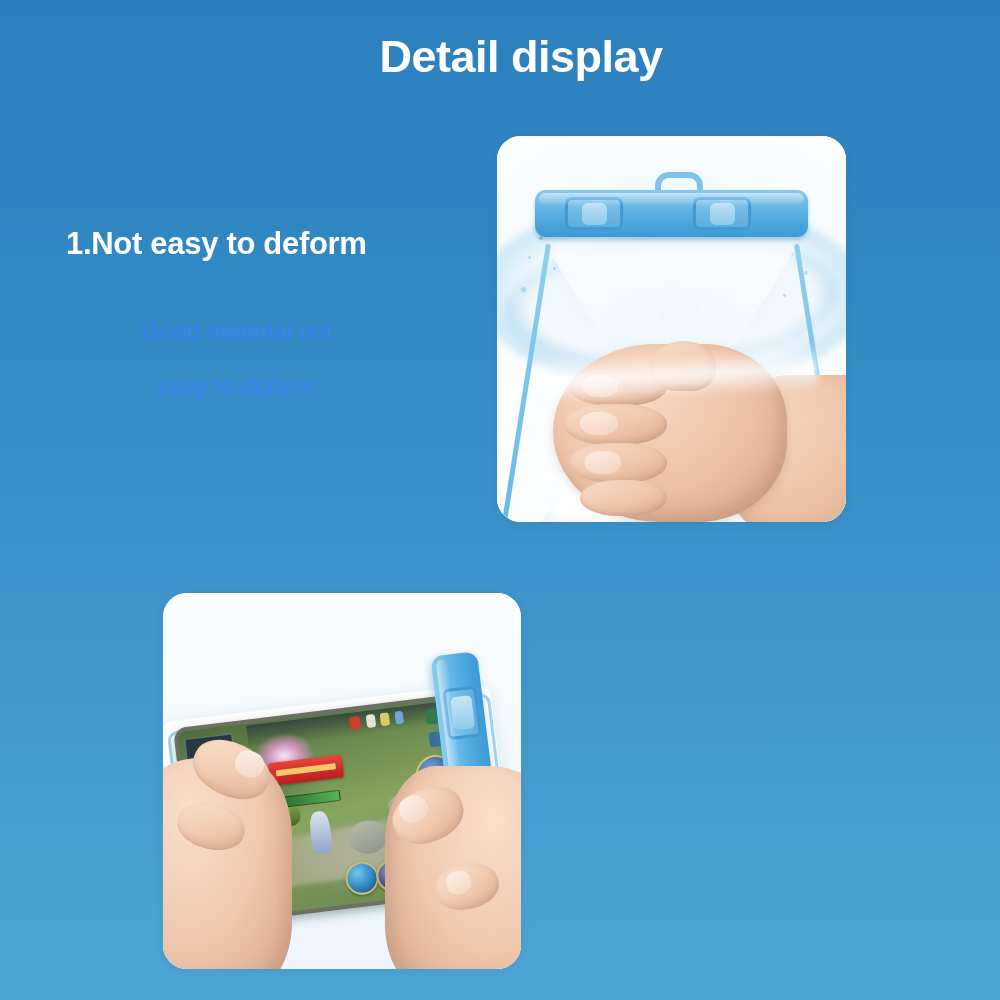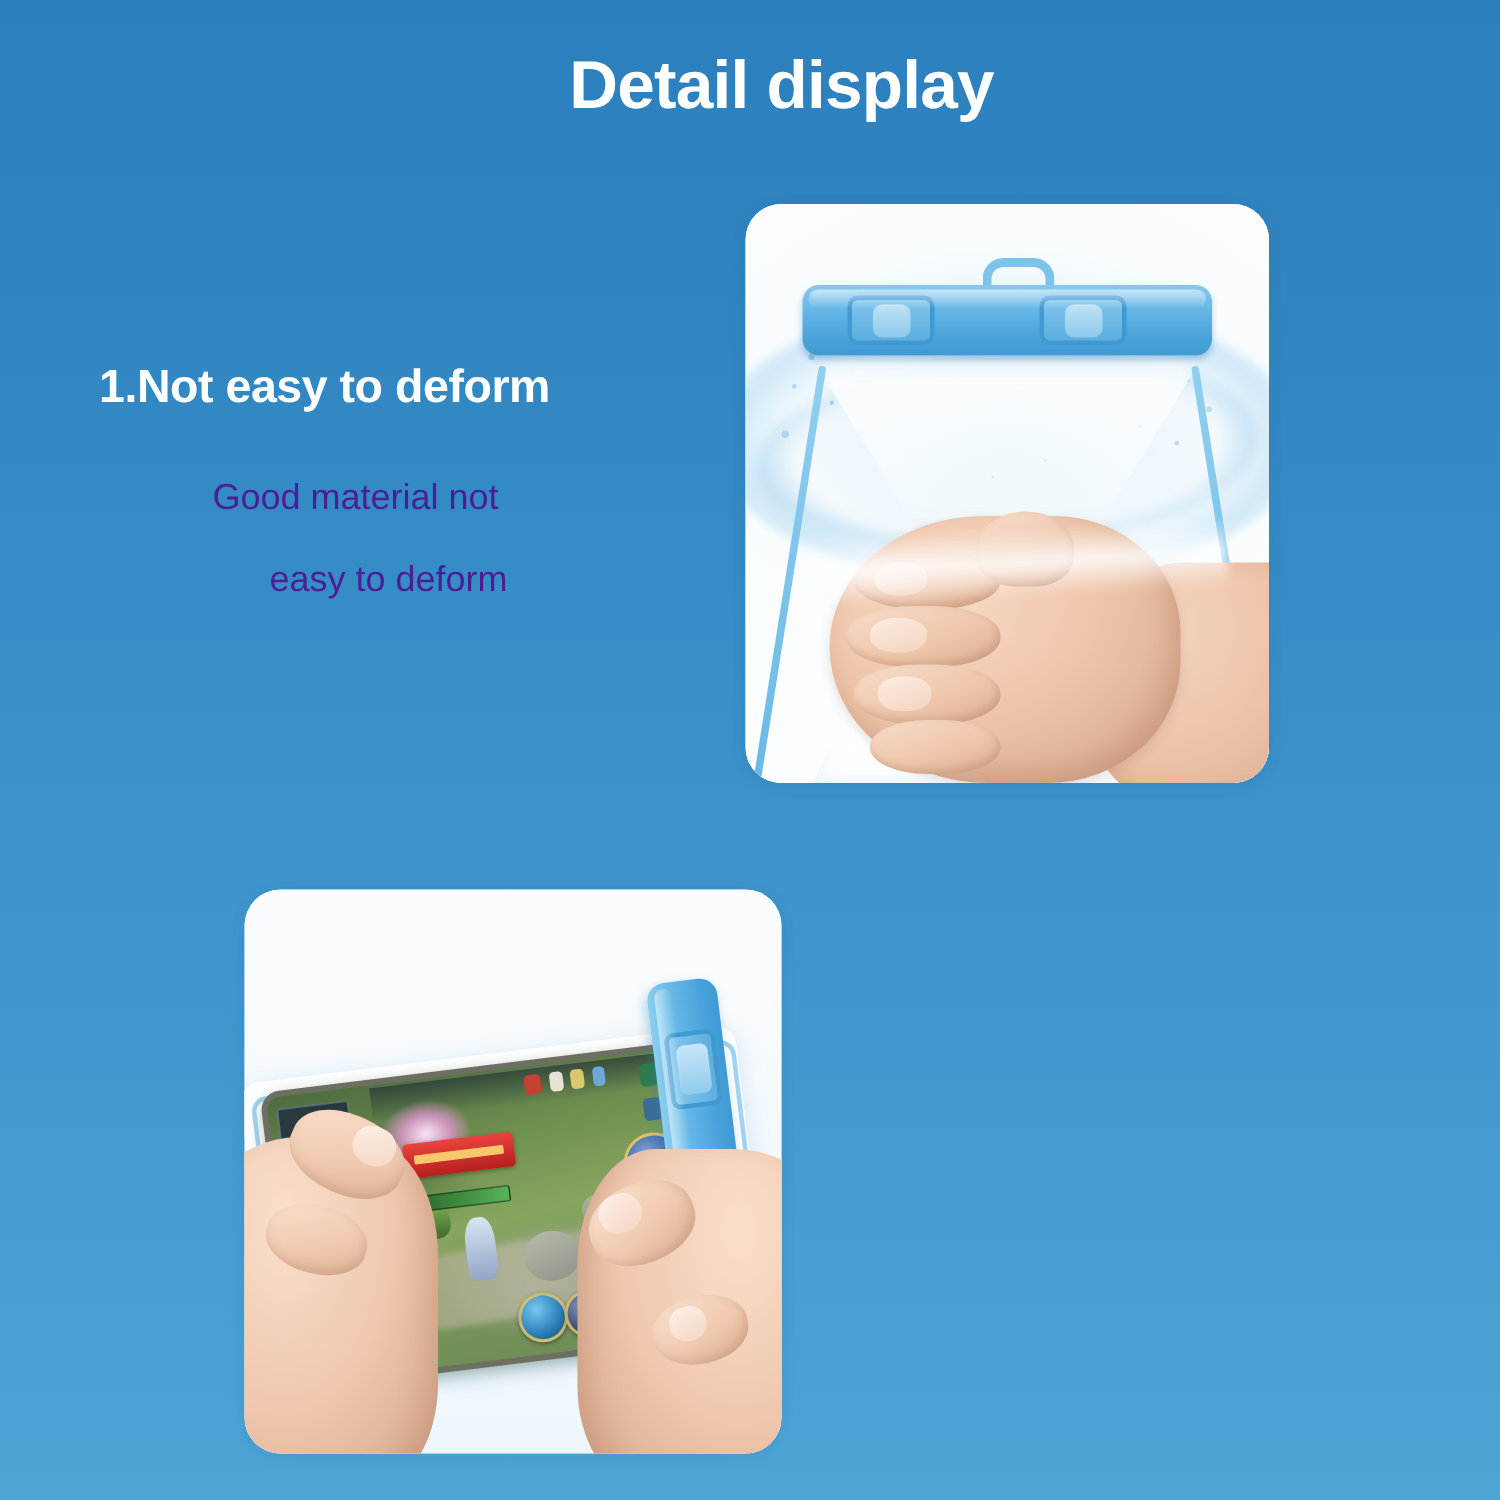--- a/index.html
+++ b/index.html
@@ -18,26 +18,26 @@
     font-size:45px;font-weight:bold;color:#ffffff;
     letter-spacing:-0.5px;line-height:1;padding-left:21px;
   }
 
   
   .feat-head{
     font-size:31px;font-weight:bold;color:#ffffff;white-space:nowrap;
     letter-spacing:-0.3px;
   }
   .feat-sub{
-    font-size:24px;font-weight:500;color:#4c1d95;white-space:nowrap;
+    font-size:24px;font-weight:500;color:#3b82f6;white-space:nowrap;
     letter-spacing:0px;
   }
-  .blk1-head{left:66px;top:240px;}
+  .blk1-head{left:66px;top:226px;}
   .blk1-sub1{left:0;top:318px;width:474px;text-align:center;}
-  .blk1-sub2{left:0;top:373px;width:474px;text-align:center;padding-left:22px;}
+  .blk1-sub2{left:0;top:373px;width:474px;text-align:center;}
   .blk2-head{left:605px;top:717px;}
   .blk2-sub1{left:598px;top:796px;font-weight:bold;}
 
   
   .panel{
     border-radius:24px;overflow:hidden;
     background:#f4fafe;
     box-shadow:0 2px 10px rgba(20,70,110,.10);
   }
   #panel-top{left:497px;top:136px;width:349px;height:386px;}

